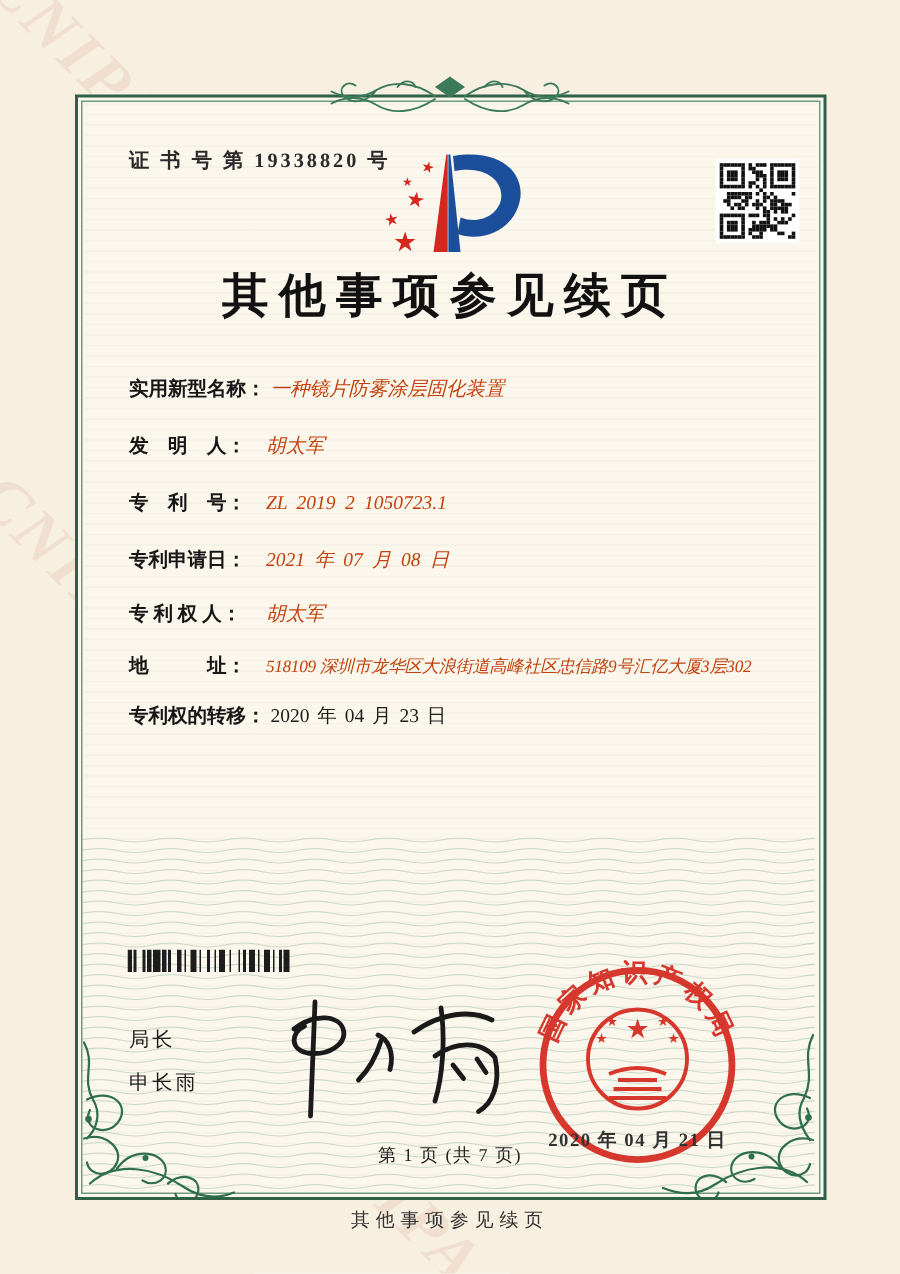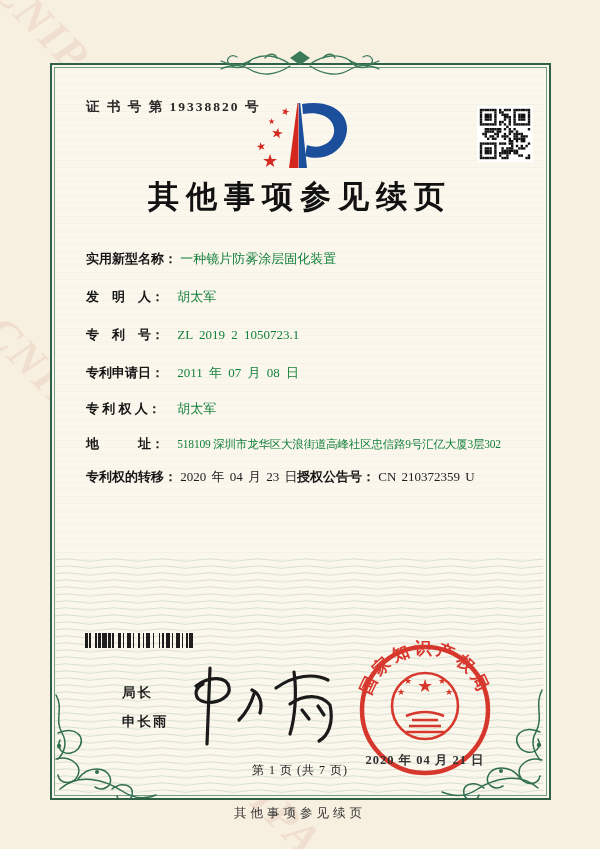--- a/index.html
+++ b/index.html
@@ -39,21 +39,21 @@
     position:absolute;left:86px;top:98px;
     font-size:13.5px;font-weight:600;letter-spacing:2px;color:#2a2a2a;
   }
   .title{
     position:absolute;left:0;right:0;top:176px;text-align:center;
     font-size:31px;font-weight:700;letter-spacing:7px;color:#111;
   }
   
   .row{position:absolute;left:86px;width:440px;font-size:13px;white-space:nowrap;}
   .row .lbl{font-weight:700;display:inline-block;min-width:88px;color:#161616;}
-  .row .val{font-weight:400;word-spacing:3px;color:#15803d;}
+  .row .val{font-weight:400;word-spacing:3px;color:#c2410c;font-style:italic;}
   .row.addr .val{font-size:11.5px;letter-spacing:-0.2px;word-spacing:0;margin-top:36px;}
   .grant .lbl2{font-weight:700;color:#161616;}
   .grant .val2{word-spacing:2px;}
   .grant .col2{position:absolute;left:211px;top:0;}
   
   .paras{
     position:absolute;left:76px;top:490px;width:448px;
     font-size:12px;line-height:19px;text-align:justify;color:#222;
     letter-spacing:0.3px;
   }
@@ -61,21 +61,21 @@
   
   .barcode{
     position:absolute;left:85px;top:633px;width:156px;height:15px;
     display:flex;align-items:stretch;overflow:hidden;
   }
   .barcode span{height:100%;}
   
   .officer{
     position:absolute;left:86px;top:684px;
     font-family:"Liberation Sans", sans-serif;
-    font-size:13.5px;font-weight:700;letter-spacing:2px;color:#1d1d1d;margin-left:36px;
+    font-size:13.5px;font-weight:400;letter-spacing:2px;color:#1d1d1d;
   }
   .officer .name{display:block;margin-top:11px;}
   .signature{position:absolute;left:170px;top:662px;}
   
   .seal{position:absolute;left:352px;top:640px;opacity:0.92;}
   
   .page-info{
     position:absolute;left:0;right:0;top:762px;text-align:center;
     font-size:12px;letter-spacing:1px;color:#222;
   }
@@ -422,37 +422,33 @@
 <div class="row" style="top:288px;">
   <span class="lbl">发　明　人：</span>
   <span class="val">胡太军</span>
 </div>
 <div class="row" style="top:326px;">
   <span class="lbl">专　利　号：</span>
   <span class="val">ZL 2019 2 1050723.1</span>
 </div>
 <div class="row" style="top:364px;">
   <span class="lbl">专利申请日：</span>
-  <span class="val">2011 年 07 月 08 日</span>
+  <span class="val">2021 年 07 月 08 日</span>
 </div>
 <div class="row" style="top:400px;">
   <span class="lbl">专 利 权 人：</span>
   <span class="val">胡太军</span>
 </div>
 <div class="row addr" style="top:435px;">
   <span class="lbl">地　　　址：</span>
   <span class="val">518109 深圳市龙华区大浪街道高峰社区忠信路9号汇亿大厦3层302</span>
 </div>
 <div class="row grant" style="top:468px;">
   <span class="lbl2">专利权的转移：</span>
   <span class="val2">2020 年 04 月 23 日</span>
-  <span class="col2">
-    <span class="lbl2">授权公告号：</span>
-    <span class="val2">CN 210372359 U</span>
-  </span>
 </div>
 
 <div class="paras">
 </div>
 
 <div class="barcode" id="barcode">
     <span style="width: 2.9px; background: rgb(29, 29, 29);"></span>
     <span style="width: 1.45px; background: transparent;"></span>
     <span style="width: 1.45px; background: rgb(29, 29, 29);"></span>
     <span style="width: 4.35px; background: transparent;"></span>

